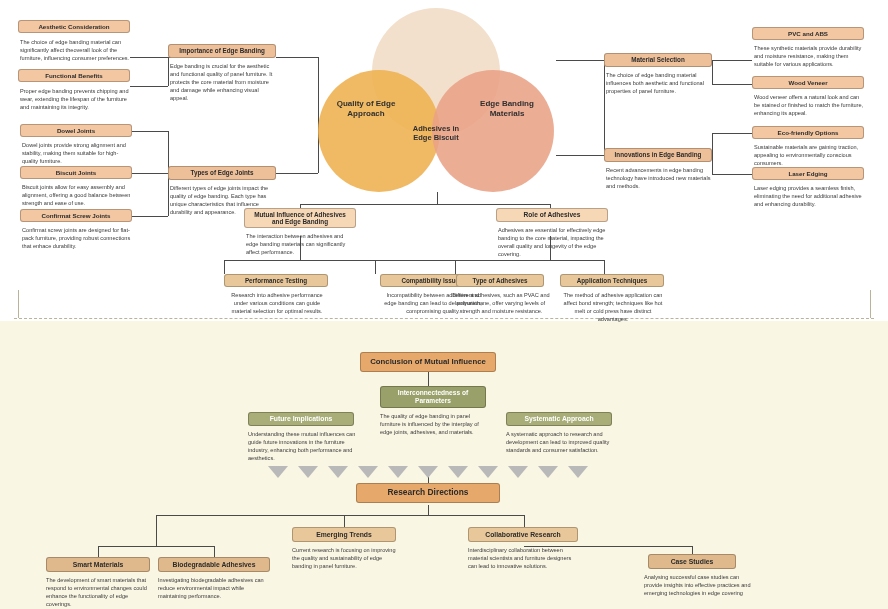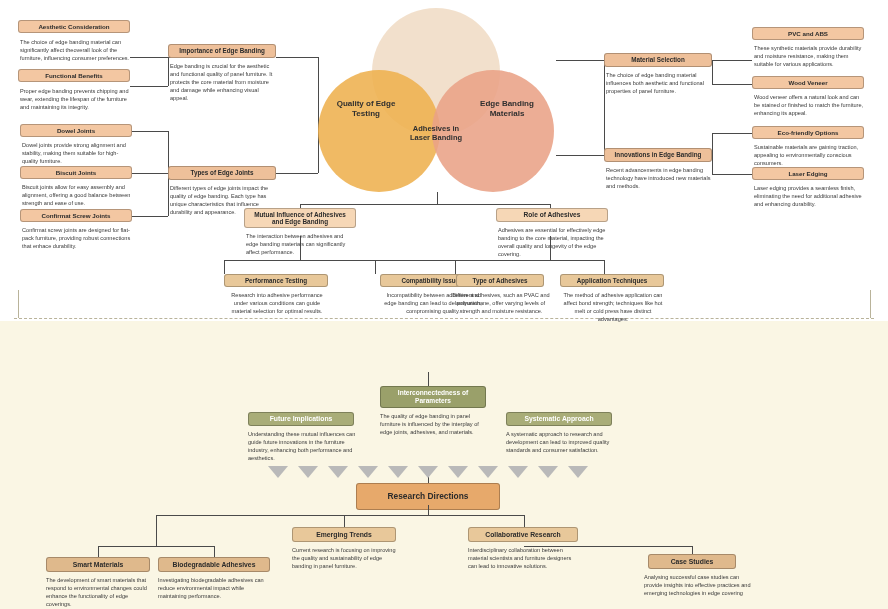--- a/index.html
+++ b/index.html
@@ -122,29 +122,29 @@
 
   <div class="ln lnv" style="left:18px;top:290px;height:28px;background:#b9b39a;"></div>
   <div class="ln lnv" style="left:870px;top:290px;height:28px;background:#b9b39a;"></div>
 
   <div class="venn v1"></div>
   <div class="venn v2"></div>
   <div class="venn v3"></div>
 
   <div class="venn-label" style="left:323px;top:99px;width:86px;font-size:8px;">
     <span style="white-space:pre-line;">Quality of Edge
-Testing</span>
+Approach</span>
   </div>
   <div class="venn-label" style="left:464px;top:99px;width:86px;font-size:8px;">
     <span style="white-space:pre-line;">Edge Banding
 Materials</span>
   </div>
   <div class="venn-label" style="left:396px;top:124px;width:80px;font-size:7.5px;">
     <span style="white-space:pre-line;">Adhesives in
-Laser Banding</span>
+Edge Biscuit</span>
   </div>
 
   <div class="node peach" style="left:18px;top:20px;width:112px;height:13px;font-size:6.2px;">Aesthetic Consideration</div>
   <div class="desc" style="left:20px;top:38px;width:112px;">The choice of edge banding material can significantly affect theoverall look of the furniture, influencing consumer preferences.</div>
 
   <div class="node peach" style="left:18px;top:69px;width:112px;height:13px;font-size:6.2px;">Functional Benefits</div>
   <div class="desc" style="left:20px;top:87px;width:112px;">Proper edge banding prevents chipping and wear, extending the lifespan of the furniture and maintaining its integrity.</div>
 
   <div class="node peach" style="left:20px;top:124px;width:112px;height:13px;font-size:6.2px;">Dowel Joints</div>
   <div class="desc" style="left:22px;top:141px;width:112px;">Dowel joints provide strong alignment and stability, making them suitable for high-quality furniture.</div>
@@ -192,33 +192,34 @@
 
   <div class="node sand" style="left:380px;top:274px;width:104px;height:13px;font-size:6.3px;">Compatibility Issues</div>
   <div class="desc c" style="left:382px;top:291px;width:102px;">Incompatibility between adhesive and edge banding can lead to delamination, compromising quality.</div>
 
   <div class="node sand" style="left:456px;top:274px;width:88px;height:13px;font-size:6.3px;">Type of Adhesives</div>
   <div class="desc c" style="left:452px;top:291px;width:98px;">Different adhesives, such as PVAC and polyurethane, offer varying levels of strength and moisture resistance.</div>
 
   <div class="node sand" style="left:560px;top:274px;width:104px;height:13px;font-size:6.3px;">Application Techniques</div>
   <div class="desc c" style="left:562px;top:291px;width:102px;">The method of adhesive application can affect bond strength; techniques like hot melt or cold press have distinct advantages.</div>
 
+  <div class="node orange" style="left:360px;top:352px;width:136px;height:20px;font-size:7.8px;">Conclusion of Mutual Influence</div>
 
   <div class="node olive" style="left:380px;top:386px;width:106px;height:22px;font-size:6.6px;">
     <span>Interconnectedness of Parameters</span>
   </div>
   <div class="desc" style="left:380px;top:412px;width:106px;">The quality of edge banding in panel furniture is influenced by the interplay of edge joints, adhesives, and materials.</div>
 
   <div class="node olive2" style="left:248px;top:412px;width:106px;height:14px;font-size:6.8px;">Future Implications</div>
   <div class="desc" style="left:248px;top:430px;width:108px;">Understanding these mutual  influences can guide future  innovations in the furniture industry, enhancing both performance and aesthetics.</div>
 
   <div class="node olive2" style="left:506px;top:412px;width:106px;height:14px;font-size:6.8px;">Systematic Approach</div>
   <div class="desc" style="left:506px;top:430px;width:110px;">A systematic approach to research and development can lead to  improved quality standards and  consumer satisfaction.</div>
 
-  <div class="node orange" style="left:356px;top:483px;width:144px;height:27px;font-size:8.4px;">Research Directions</div>
+  <div class="node orange" style="left:356px;top:483px;width:144px;height:20px;font-size:8.4px;">Research Directions</div>
 
   <div class="node sand" style="left:292px;top:527px;width:104px;height:15px;font-size:6.8px;">Emerging Trends</div>
   <div class="desc" style="left:292px;top:546px;width:108px;">Current research is focusing on improving the quality and sustainability of edge banding in panel furniture.</div>
 
   <div class="node sand" style="left:468px;top:527px;width:110px;height:15px;font-size:6.8px;">Collaborative Research</div>
   <div class="desc" style="left:468px;top:546px;width:112px;">Interdisciplinary collaboration between material scientists and furniture designers can lead to innovative solutions.</div>
 
   <div class="node tan" style="left:46px;top:557px;width:104px;height:15px;font-size:6.8px;">Smart Materials</div>
   <div class="desc" style="left:46px;top:576px;width:108px;">The development of smart materials that respond to environmental changes could enhance the functionality of edge coverings.</div>
 

